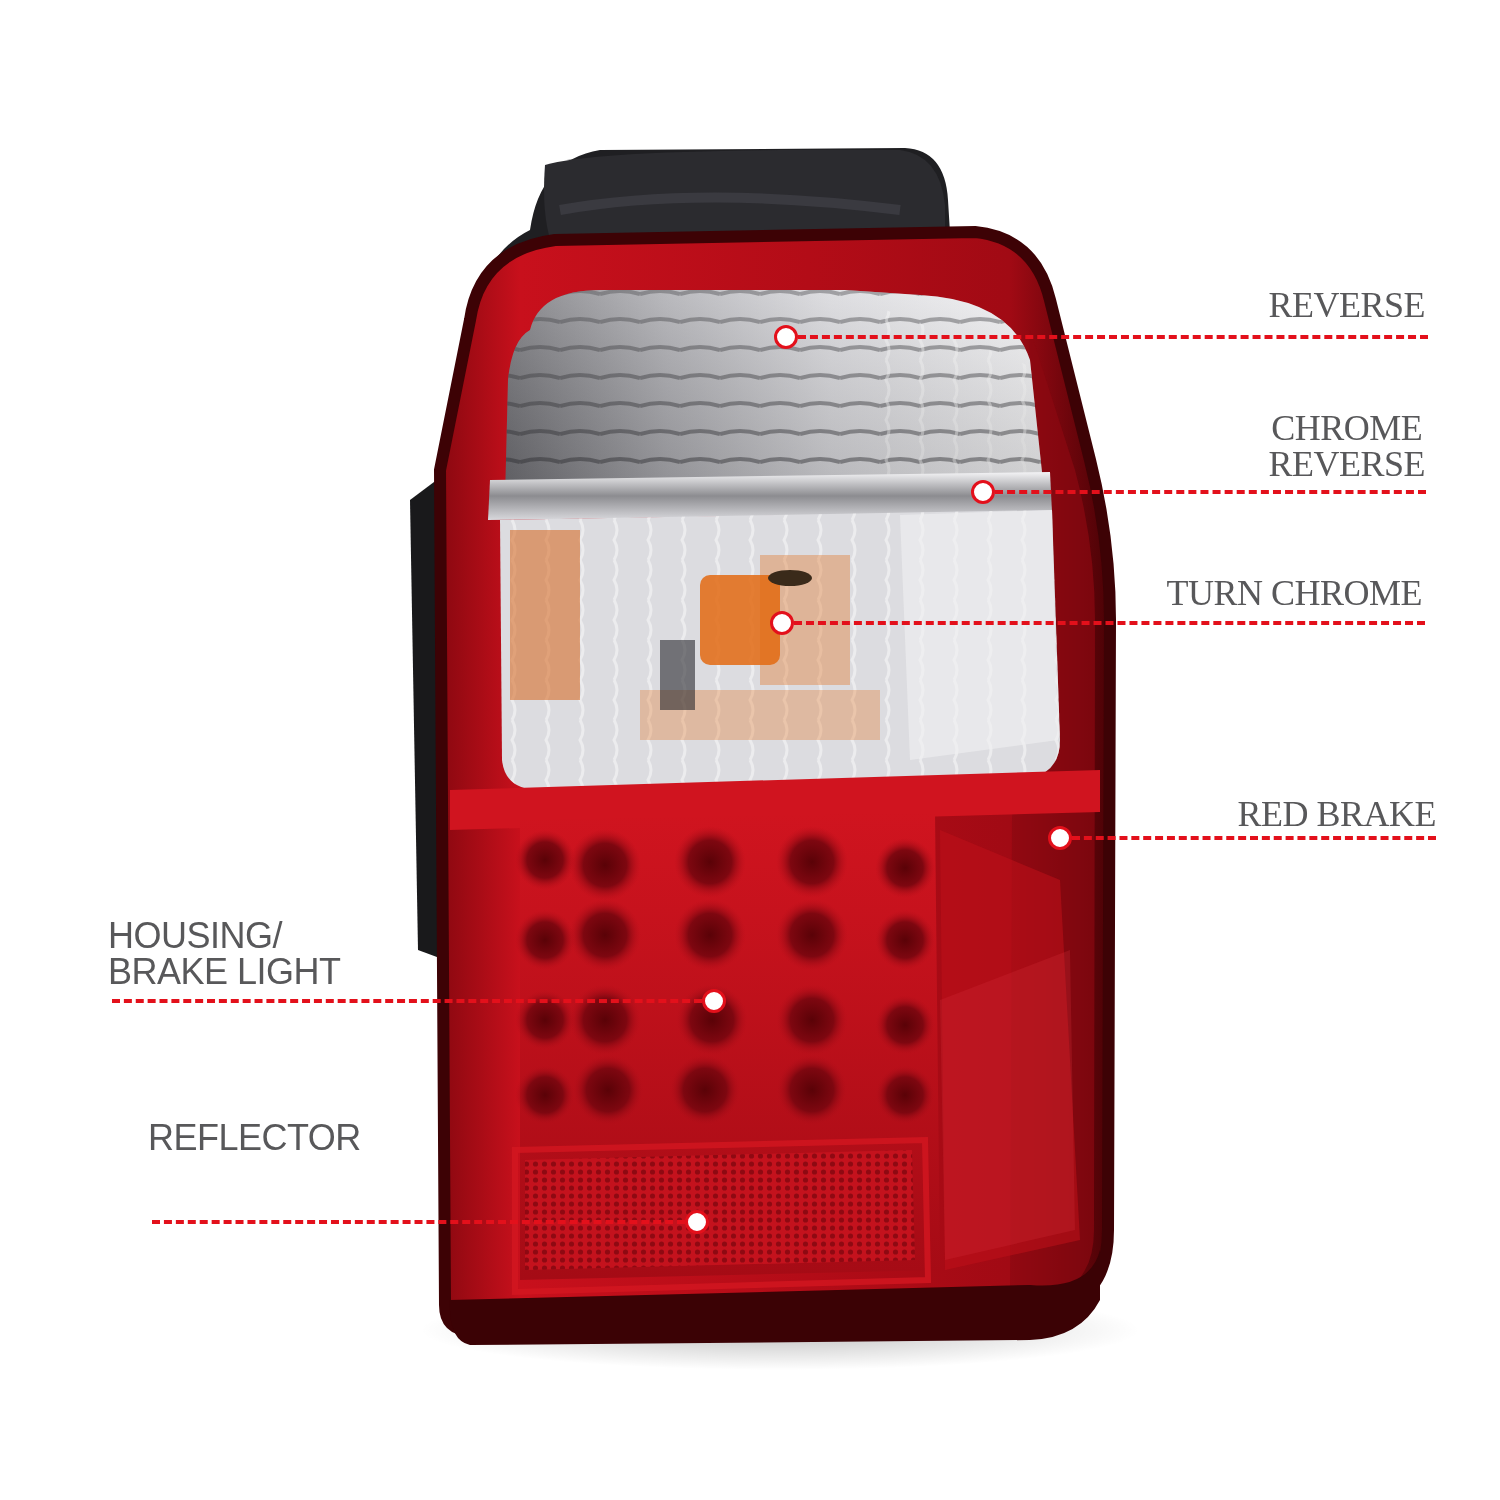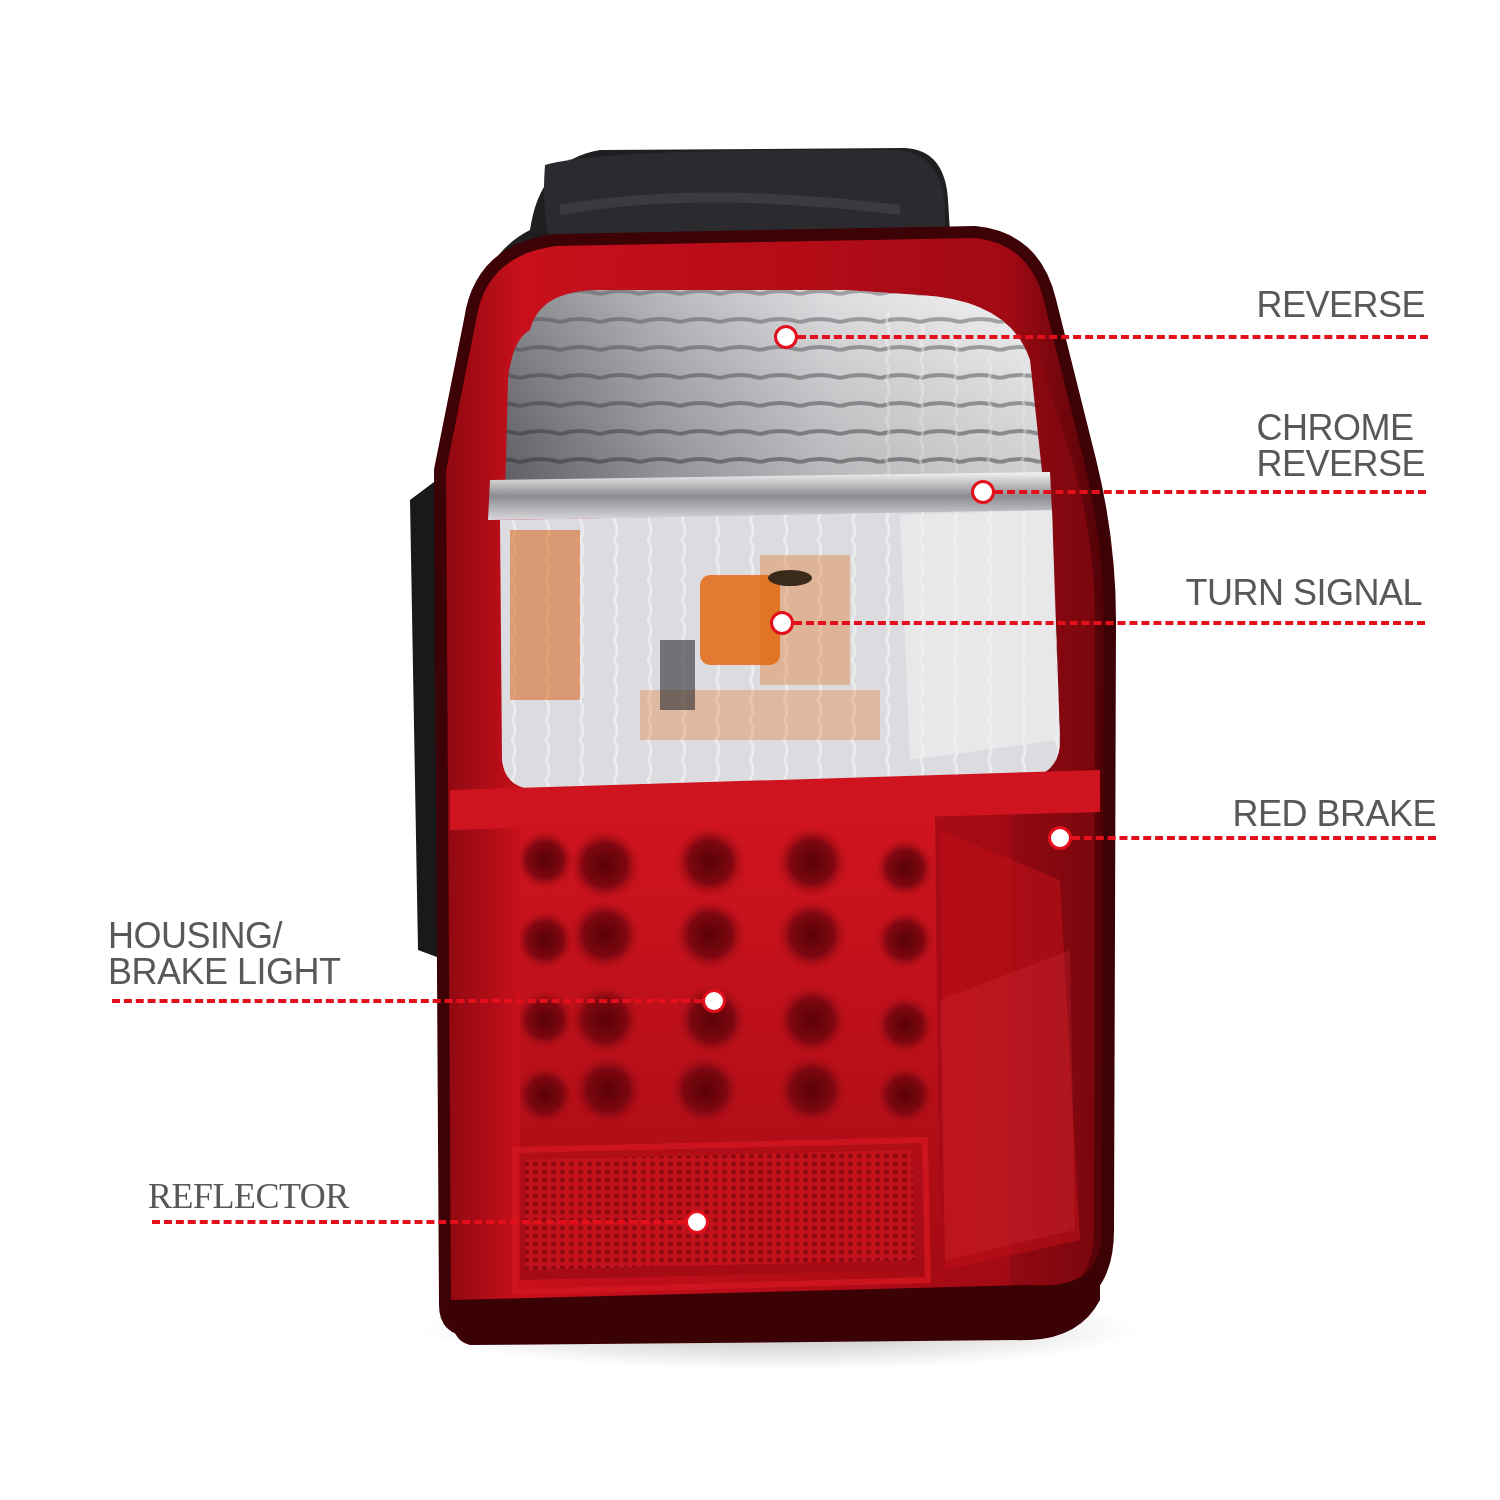--- a/index.html
+++ b/index.html
@@ -9,21 +9,21 @@
     .lamp-svg { position: absolute; left: 0; top: 0; width: 1500px; height: 1500px; }
     .callout-label {
       position: absolute;
       color: #58585a;
       font-size: 36px;
       line-height: 36px;
       letter-spacing: -0.5px;
       white-space: nowrap;
       font-family: "Liberation Sans", "DejaVu Sans", sans-serif;
     }
-    .callout-label.right { text-align: left; }
+    .callout-label.right { text-align: center; font-family: Liberation Serif, serif; }
     .callout-label.left  { text-align: left; }
     .callout-label .line { display: block; }
     .leader {
       position: absolute;
       height: 0;
       border-top: 4px dashed #e3101b;
     }
     .marker {
       position: absolute;
       width: 18px; height: 18px;
@@ -180,21 +180,21 @@
     <div class="callout-label right" style="right:75px; top:410px;margin-left:30px;">
       <span class="line">CHROME</span>
       <span class="line">REVERSE</span>
     </div>
   </div>
 
   <div>
     <div class="leader" style="left:794px; top:621px; width:631px;"></div>
     <div class="marker" style="left:782px; top:623px;"></div>
     <div class="callout-label right" style="right:78px; top:575px;">
-      <span class="line">TURN SIGNAL</span>
+      <span class="line">TURN CHROME</span>
     </div>
   </div>
 
   <div>
     <div class="leader" style="left:1072px; top:836px; width:364px;"></div>
     <div class="marker" style="left:1060px; top:838px;"></div>
     <div class="callout-label right" style="right:64px; top:796px;">
       <span class="line">RED BRAKE</span>
     </div>
   </div>
@@ -204,18 +204,18 @@
     <div class="marker" style="left:714px; top:1001px;"></div>
     <div class="callout-label left" style="left:108px; top:918px;">
       <span class="line">HOUSING/</span>
       <span class="line">BRAKE LIGHT</span>
     </div>
   </div>
 
   <div>
     <div class="leader" style="left:152px; top:1220px; width:533px;"></div>
     <div class="marker" style="left:697px; top:1222px;"></div>
-    <div class="callout-label left" style="left:148px; top:1178px;font-family:Liberation Serif, serif;">
+    <div class="callout-label left" style="left:148px; top:1120px;">
       <span class="line">REFLECTOR</span>
     </div>
   </div>
 
 </div>
 
 </body></html>

